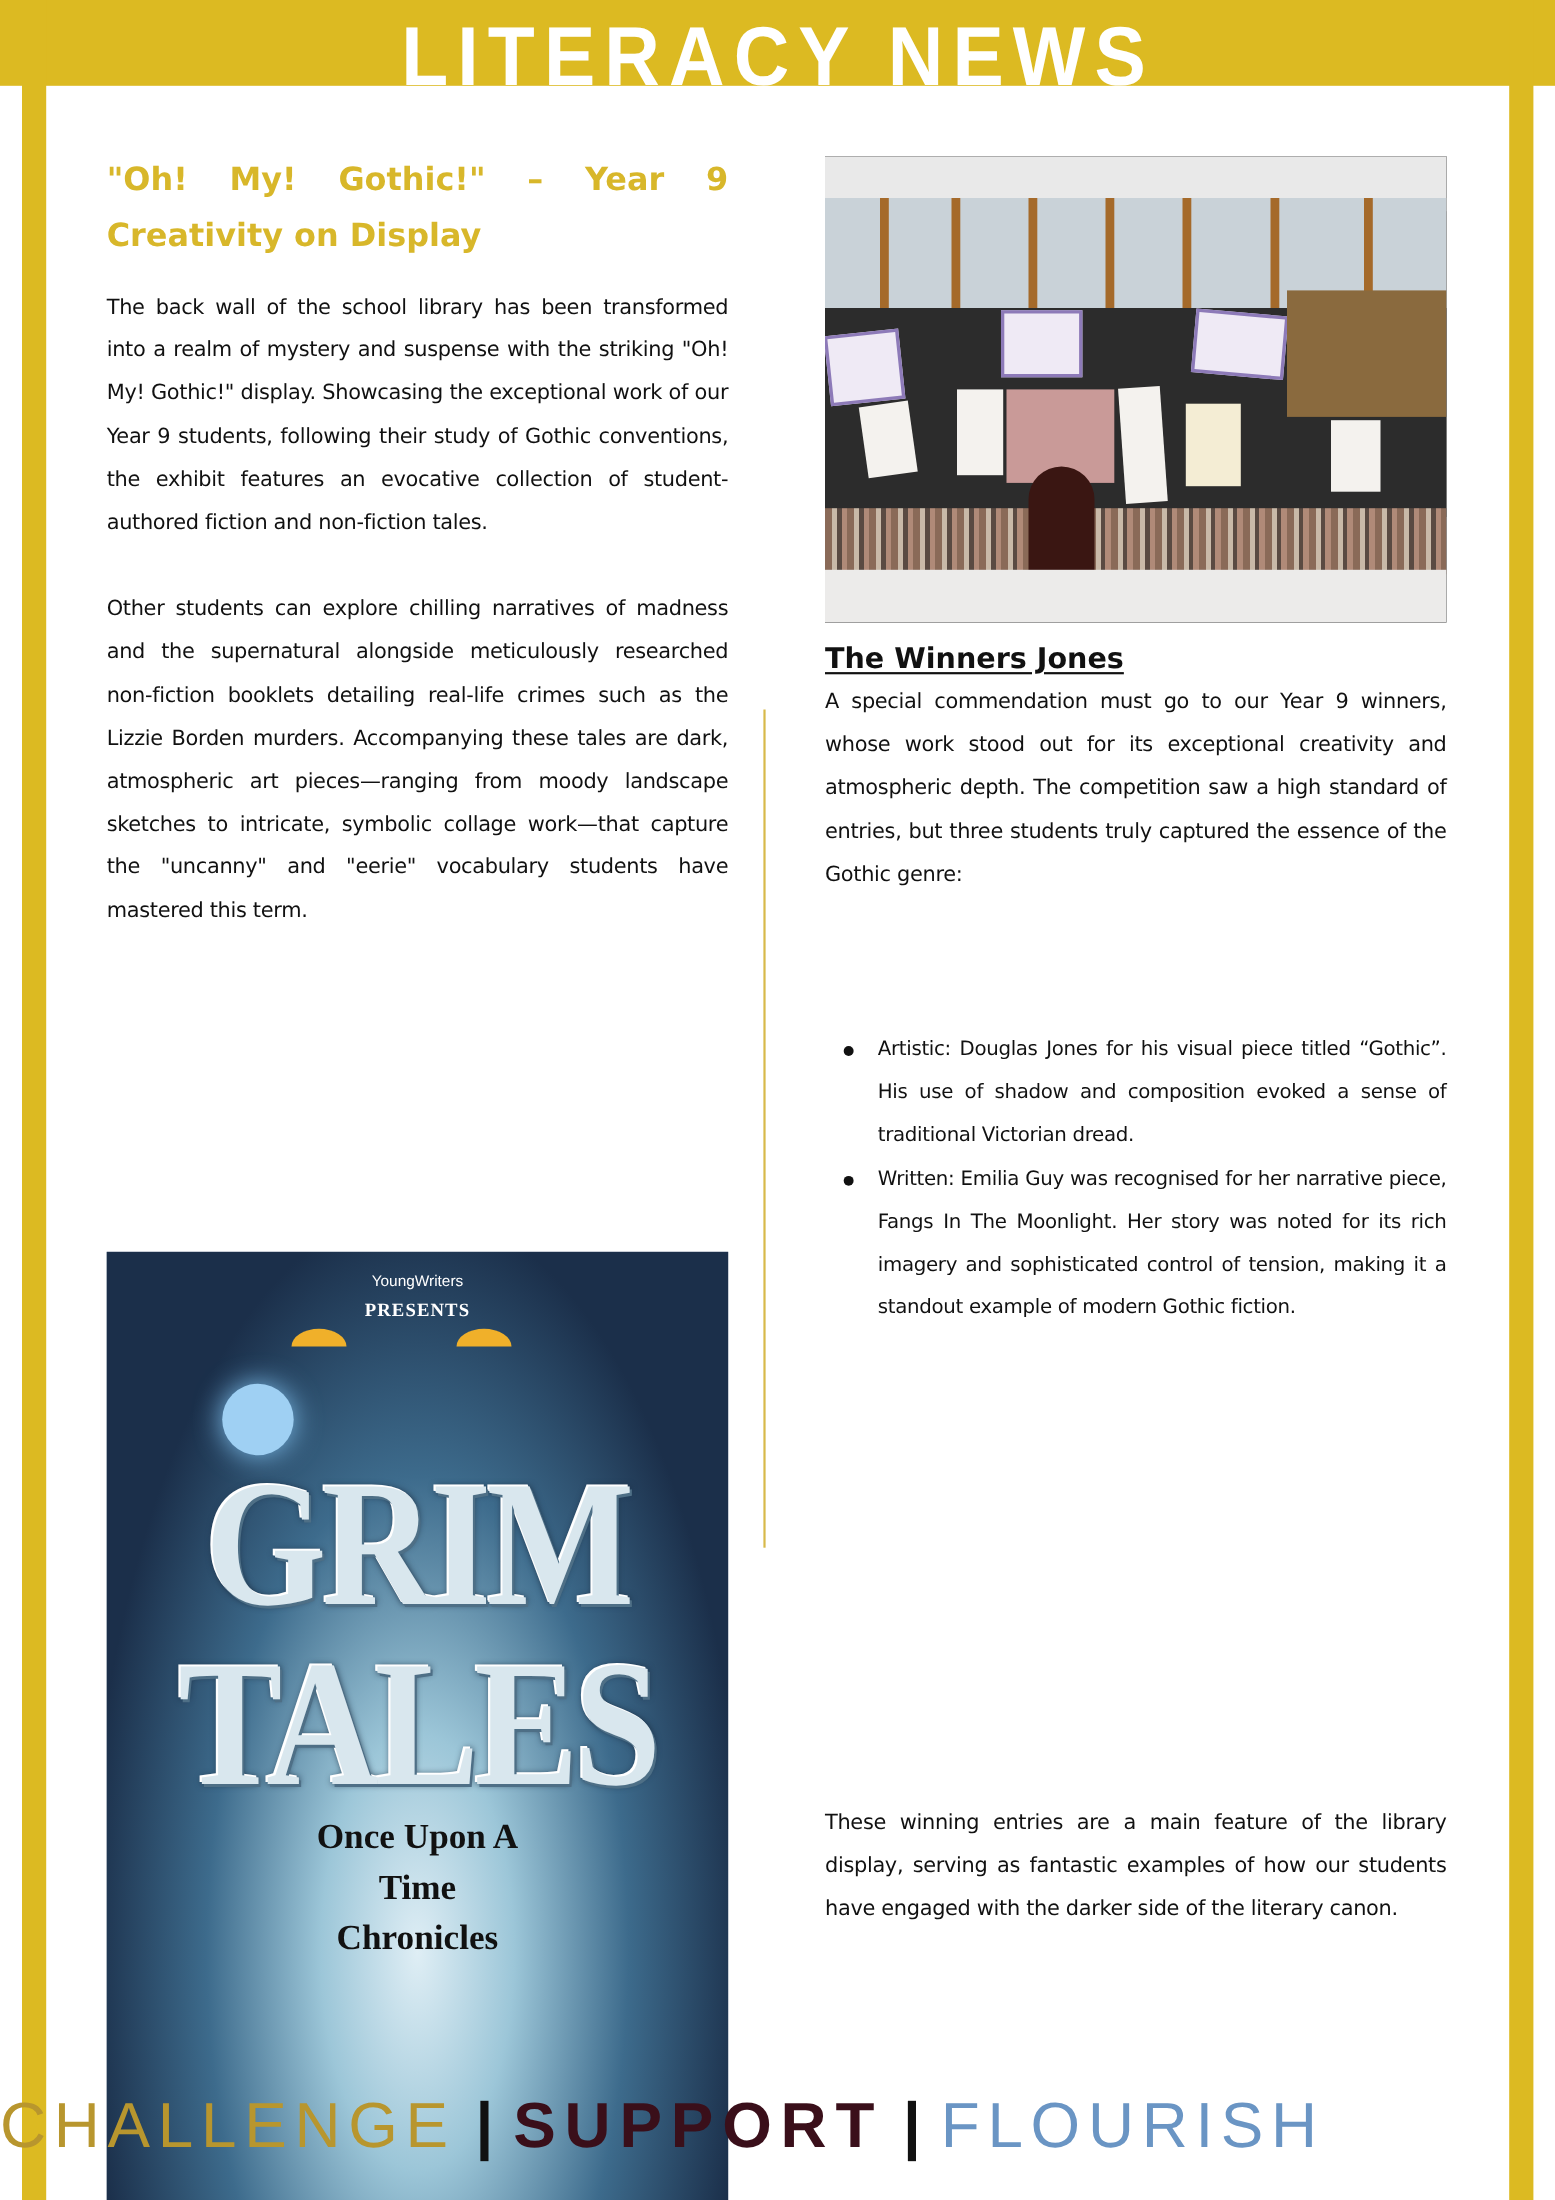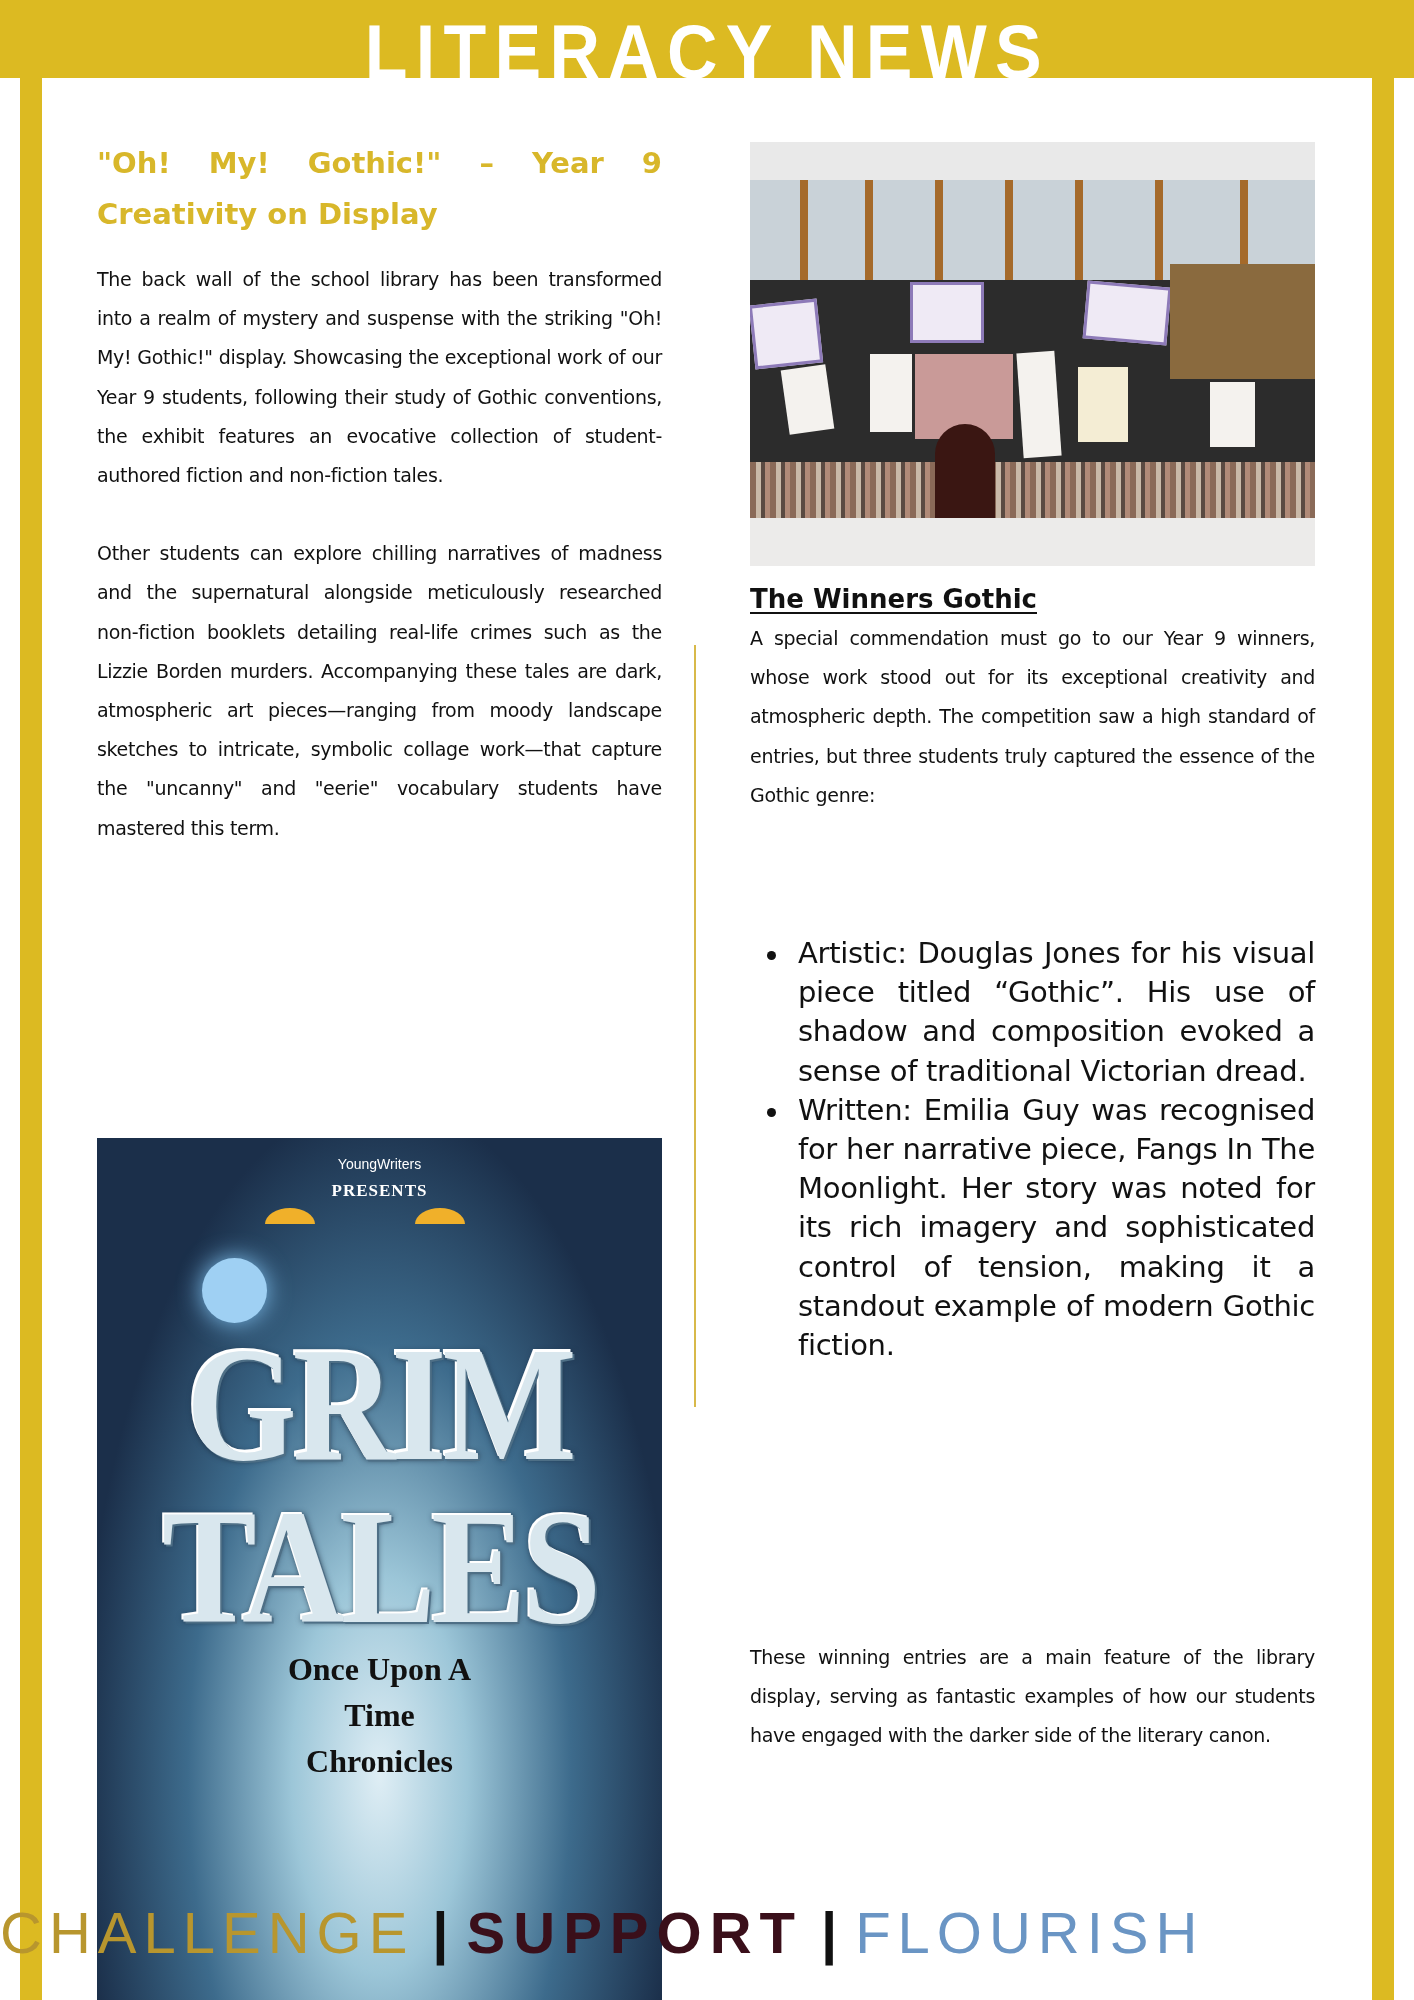--- a/index.html
+++ b/index.html
@@ -20,21 +20,21 @@
   .p1 { margin-top: 20px; }
   .p2 { margin-top: 39px; }
   .photo { position: absolute; overflow: hidden; }
   .photo-display { left: 750px; top: 142px; width: 565px; height: 424px; background: #2a2a2a; }
   .photo-cover { left: 97px; top: 1138px; width: 565px; height: 884px; background: #1c3554; }
   .divider { position: absolute; left: 694px; top: 645px; width: 2px; height: 762px; background: #d8b94a; }
   .subhead { position: absolute; left: 750px; top: 582px; font-size: 26px; font-weight: bold;
              text-decoration: underline; text-underline-offset: 4px; line-height: 34px; }
   .winners-intro { position: absolute; left: 750px; top: 619px; width: 565px; }
   .winners-list { position: absolute; left: 750px; top: 934px; width: 565px; margin: 0; padding: 0; list-style: none; }
-  .winners-list li { position: relative; padding-left: 48px; font-size: 29px; line-height: 39.2px; text-align: justify; letter-spacing: -0.3px; }
+  .winners-list li { position: relative; padding-left: 48px; font-size: 18px; line-height: 39.2px; text-align: justify; letter-spacing: -0.3px; }
   .winners-list li::before { content: ""; position: absolute; left: 17px; top: 17px; width: 9px; height: 9px; border-radius: 50%; background: #111; }
   .closing { position: absolute; left: 750px; top: 1638px; width: 565px; }
   .motto { position: absolute; left: 0; top: 1904px; width: 1414px; text-align: left; font-size: 58px; line-height: 1;
            font-family: "Liberation Sans", sans-serif; white-space: nowrap; }
   .motto .m1 { color: #b8962e; letter-spacing: 7px; }
   .motto .sep { color: #111; margin: 0 18px; font-weight: bold; }
   .motto .m2 { color: #3a0f1a; font-weight: bold; letter-spacing: 8px; }
   .motto .m3 { color: #6a95c4; letter-spacing: 7px; }
   
   .ceiling { position:absolute; left:0; top:0; width:100%; height:50px; background:#e9e9e9; }
@@ -97,21 +97,21 @@
   <div class="paper" style="left:460px;top:240px;width:45px;height:65px"></div>
   <div class="paper" style="left:165px;top:212px;width:98px;height:85px;background:#c99a98"></div>
   <div class="collage"></div>
   <div class="shelf"></div>
   <div class="tomb"></div>
   <div class="ledge"></div>
 </div>
 
 <div class="divider"></div>
 
-<div class="subhead">The Winners Gothic</div>
+<div class="subhead">The Winners Jones</div>
 <p class="body-text winners-intro">A special commendation must go to our Year 9 winners, whose work stood out for its exceptional creativity and atmospheric depth. The competition saw a high standard of entries, but three students truly captured the essence of the Gothic genre:</p>
 <ul class="winners-list">
   <li>Artistic: Douglas Jones for his visual piece titled “Gothic”. His use of shadow and composition evoked a sense of traditional Victorian dread.</li>
   <li>Written: Emilia Guy was recognised for her narrative piece, Fangs In The Moonlight. Her story was noted for its rich imagery and sophisticated control of tension, making it a standout example of modern Gothic fiction.</li>
 </ul>
 <p class="body-text closing">These winning entries are a main feature of the library display, serving as fantastic examples of how our students have engaged with the darker side of the literary canon.</p>
 
 <div class="photo photo-cover" title="Grim Tales book cover">
   <div class="cover-glow"></div>
   <div class="moon"></div>

